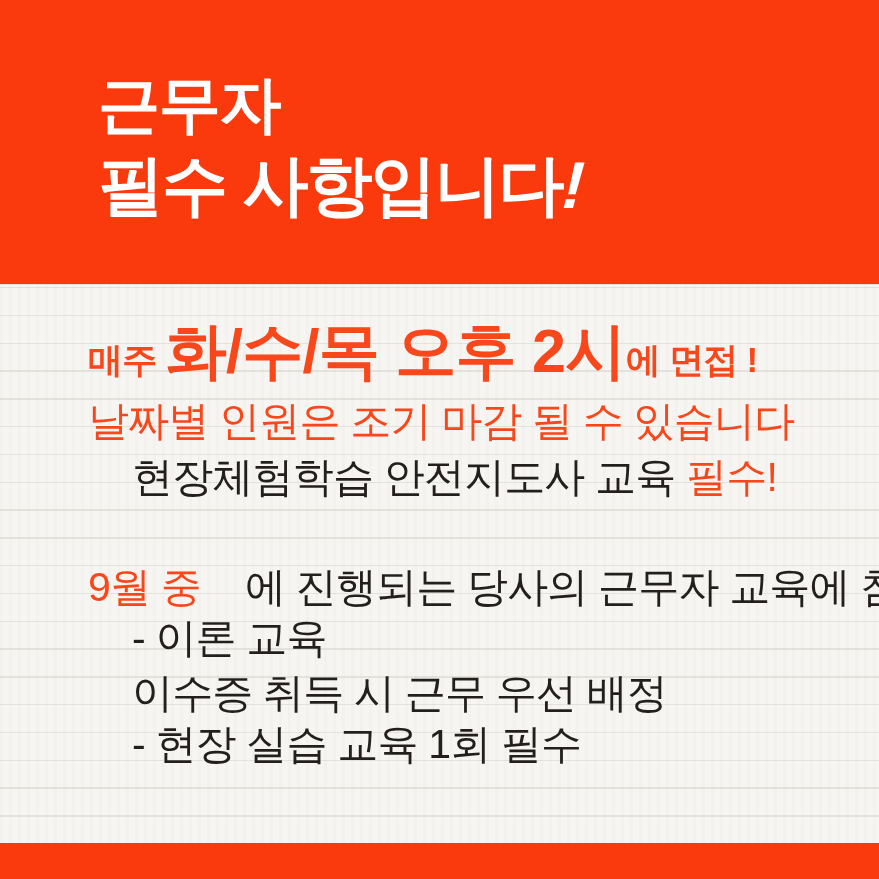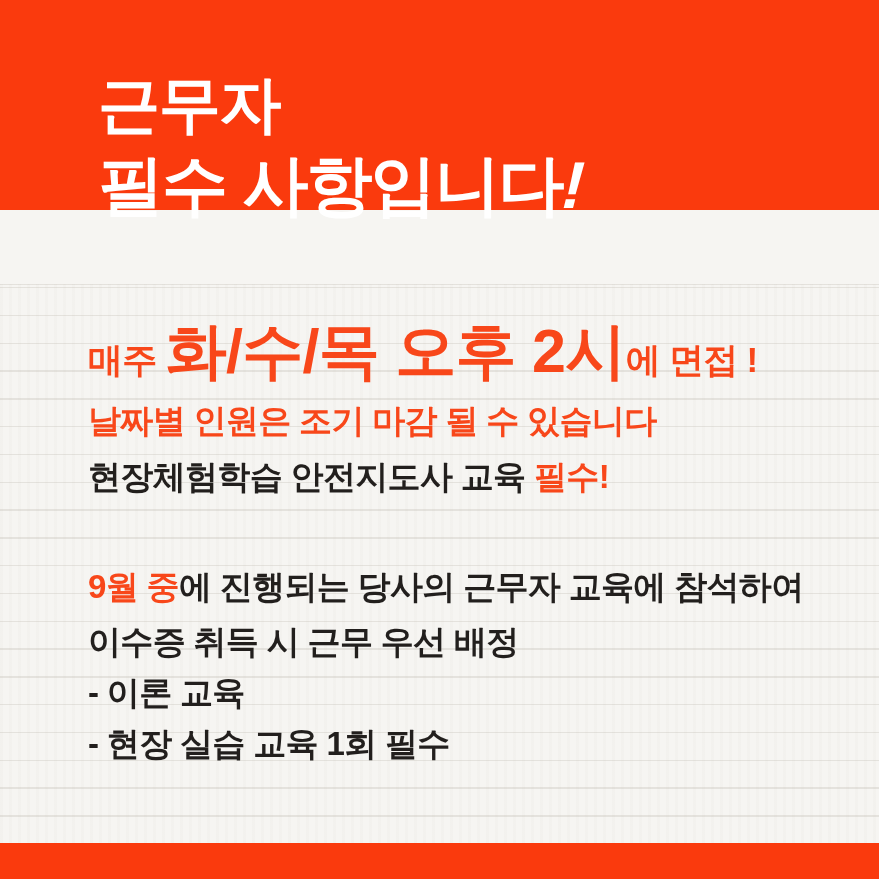--- a/index.html
+++ b/index.html
@@ -9,21 +9,21 @@
     height: 879px;
     overflow: hidden;
     background: #f6f5f2;
     font-family: "Liberation Sans", sans-serif;
   }
 
   
   .banner {
     position: absolute;
     top: 0; left: 0; right: 0;
-    height: 210px;
+    height: 284px;
     background: #fa3a0d;
     color: #ffffff;
     box-sizing: border-box;
     padding: 72px 0 0 98px;
   }
   .title-line1 {
     font-size: 62px;
     font-weight: 600;
     letter-spacing: -0.02em;
     line-height: 1.08;
@@ -54,34 +54,34 @@
         rgba(0,0,0,0) 1.5px,
         rgba(0,0,0,0) 27.8px),
       repeating-linear-gradient(90deg,
         rgba(220,217,210,0.12) 0px,
         rgba(220,217,210,0.12) 3px,
         rgba(0,0,0,0) 3px,
         rgba(0,0,0,0) 9px);
     background-position: 0 3px, 0 0;
   }
   .accent { color: #f8471a; }
-  .dark   { color: #221f1d; }
+  .dark   { color: #221f1d; margin-left: 44px; }
 
   .interview-line {
     font-weight: 800;
     font-size: 35px;
     line-height: 58px;
     letter-spacing: -0.02em;
     white-space: nowrap;
   }
   .interview-line .big { font-size: 61px; }
 
   .body-line {
-    font-weight: 700;
-    font-size: 33px;
+    font-weight: 400;
+    font-size: 41px;
     line-height: 48px;
     letter-spacing: -0.02em;
     white-space: nowrap;
   }
   .mt8  { margin-top: 8px; }
   .mt62 { margin-top: 62px; }
   .mt7  { margin-top: 7px; }
   .mt3  { margin-top: 3px; }
 
   
@@ -113,23 +113,23 @@
     <div class="body-line accent mt8">날짜별 인원은 조기 마감 될 수 있습니다</div>
 
     <div class="body-line mt8">
       <span class="dark">현장체험학습 안전지도사 교육 </span><span class="accent">필수!</span>
     </div>
 
     <div class="body-line mt62">
       <span class="accent">9월 중</span><span class="dark">에 진행되는 당사의 근무자 교육에 참석하여</span>
     </div>
 
+    <div class="body-line dark mt3">- 이론 교육</div>
+
     <div class="body-line dark mt7">이수증 취득 시 근무 우선 배정</div>
-
-    <div class="body-line dark mt3">- 이론 교육</div>
 
     <div class="body-line dark mt3">- 현장 실습 교육 1회 필수</div>
 
 
   </div>
 
   <div class="footer-strip"></div>
 
 </div>
 

